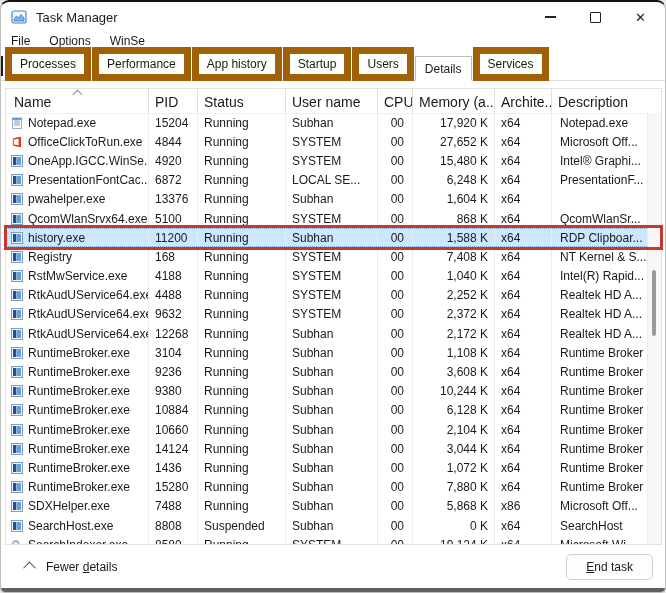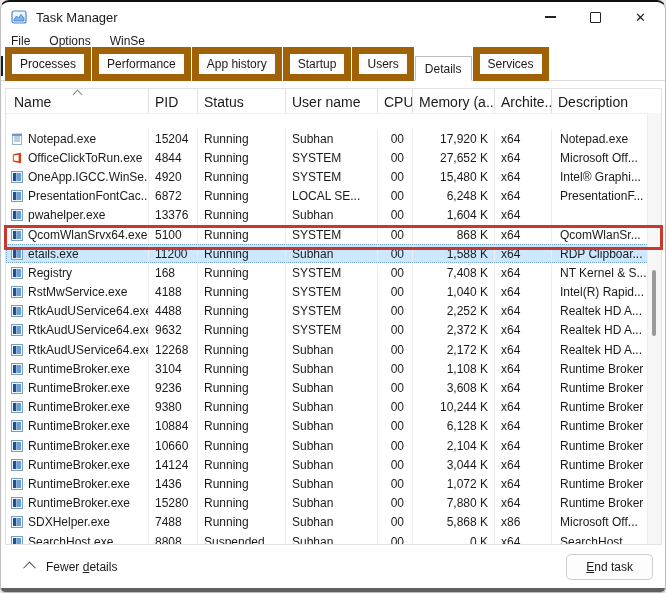--- a/index.html
+++ b/index.html
@@ -43,21 +43,21 @@
               border:1px solid #e3e3e3;background:#fff;}
   .grid{display:grid;grid-template-columns:143px 49px 88px 92px 35px 82px 57px 1fr;}
   .thead{height:24px;border-bottom:1px solid #efefef;position:relative;}
   .hcell{font-size:14px;color:#1a1a1a;border-right:1px solid #e0e0e0;
          padding:5px 6px 0;white-space:nowrap;overflow:hidden;box-sizing:border-box;}
   .hcell.c-name{padding-left:8px;}
   .hcell.c-cpu{text-align:right;padding-right:8px;}
   .hcell:last-child{border-right:none;}
   .sort-caret{position:absolute;left:68px;top:2px;width:6px;height:6px;
       border-left:1.2px solid #8a8a8a;border-top:1.2px solid #8a8a8a;transform:rotate(45deg);}
-  .tbody{position:absolute;top:24px;left:0;right:0;bottom:0;overflow:hidden;margin-top:16px;}
+  .tbody{position:absolute;top:24px;left:0;right:0;bottom:0;overflow:hidden;}
   .row{height:19.2px;box-sizing:border-box;}
   .row.selected{background:var(--selection);outline:1px dotted #76a5d2;outline-offset:-1px;}
   .cell{display:flex;align-items:center;padding:0 6px;font-size:12px;color:#1a1a1a;
         white-space:nowrap;overflow:hidden;border-right:1px solid #ededed;
         height:100%;box-sizing:border-box;}
   .cell.c-name{padding-left:5px;gap:5px;}
   .cell.c-cpu{justify-content:flex-end;padding-right:8px;}
   .cell.c-memory{justify-content:flex-end;}
   .cell.c-desc{padding-left:8px;padding-right:16px;border-right:none;}
   .ficon{width:12px;height:12px;flex:0 0 12px;display:inline-flex;}
@@ -255,21 +255,21 @@
         </div>
         <div class="row grid selected">
           <div class="cell c-name">
             <span class="ficon">
               <svg viewBox="0 0 12 12">
                 <rect x="0.5" y="0.5" width="11" height="11" fill="#f2f7fc" stroke="#7f9cbc"></rect>
                 <rect x="2" y="2" width="3.4" height="8" fill="#1c4f93"></rect>
                 <rect x="6" y="2" width="4" height="8" fill="#5fa0dd"></rect>
               </svg>
             </span>
-            <span>etails.exe</span>
+            <span>history.exe</span>
           </div>
           <div class="cell c-pid">11200</div>
           <div class="cell c-status">Running</div>
           <div class="cell c-user">Subhan</div>
           <div class="cell c-cpu">00</div>
           <div class="cell c-memory">1,588 K</div>
           <div class="cell c-arch">x64</div>
           <div class="cell c-desc">RDP Clipboar...</div>
         </div>
         <div class="row grid">

